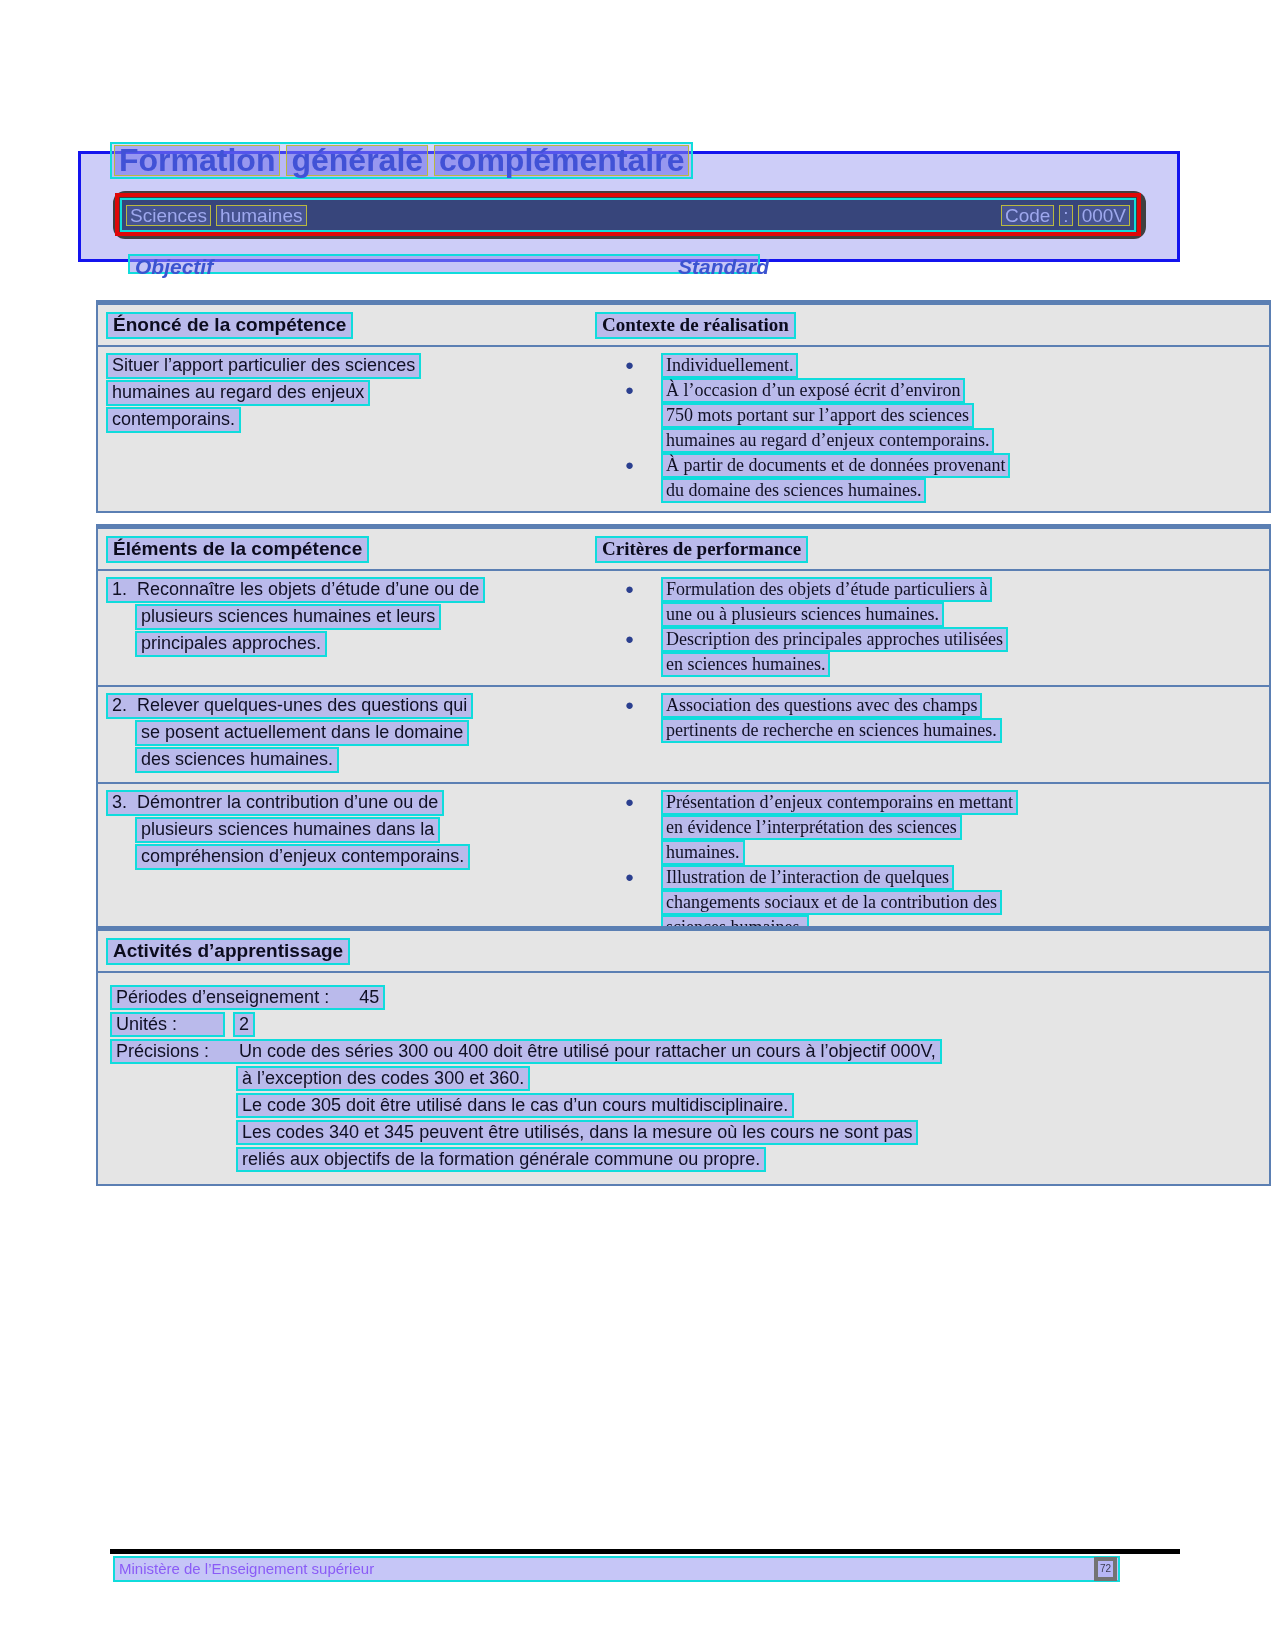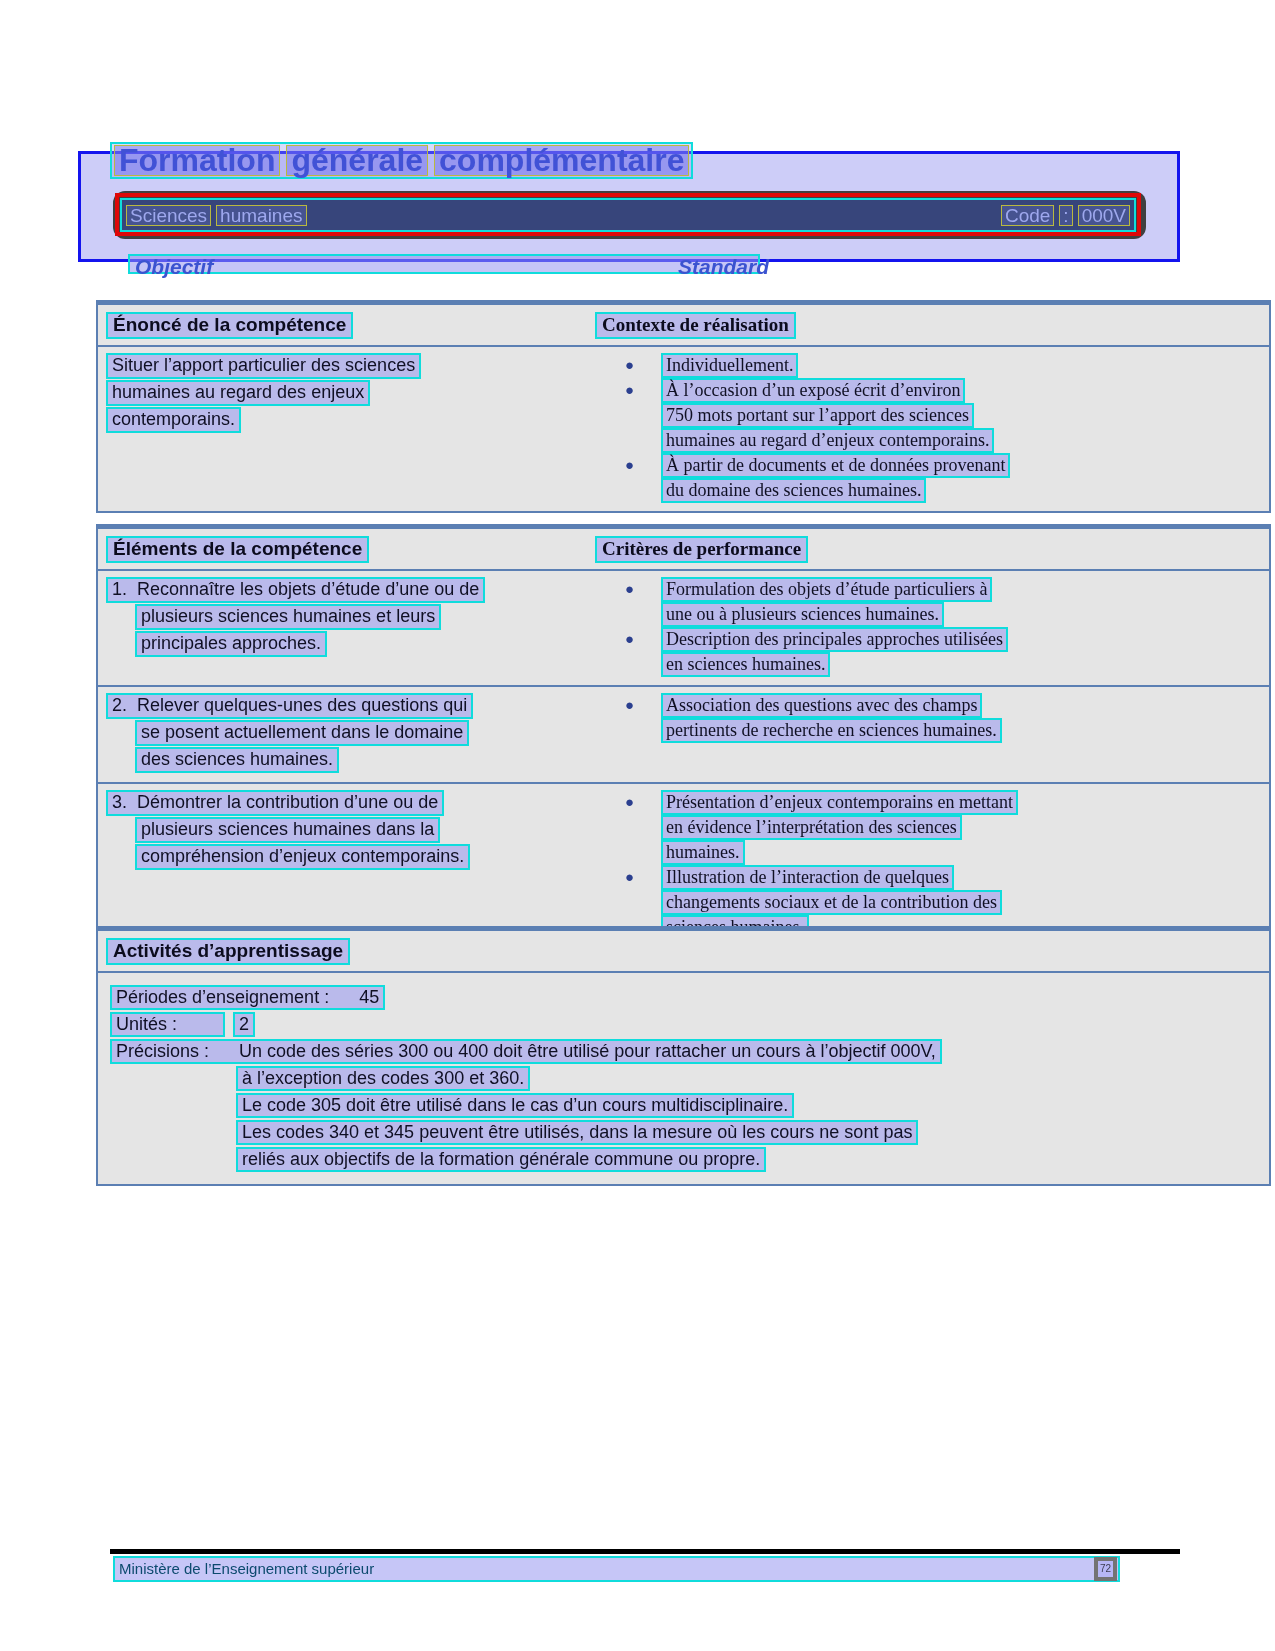--- a/index.html
+++ b/index.html
@@ -63,21 +63,21 @@
   .padlbl{padding-right:46px;}
   .valbox{margin-left:8px;}
   .ind2{margin-left:126px;}
   .t3body{padding:12px 0 10px 12px;}
 
   
   .frule{position:absolute;left:110px;top:1549px;width:1070px;height:5px;background:#000;}
   .fline{position:absolute;left:113px;top:1556px;width:1007px;
          border:2px solid #10dcdc;background:rgba(152,152,240,.55);box-sizing:border-box;
          display:flex;justify-content:space-between;align-items:center;padding:1px 4px;}
-  .fline .ftxt{font-size:15px;line-height:18px;color:#0c4a6e;white-space:nowrap;}
+  .fline .ftxt{font-size:15px;line-height:18px;color:#8b5cf6;white-space:nowrap;}
   .pgnum{border:4px solid #737373;margin:-2px -3px;padding:0 2px;font-size:10px;
          line-height:16px;color:#3c3c52;background:rgba(152,152,240,.35);text-align:right;}
 </style>
 </head>
 <body>
 
 <div class="page">
 
   <div class="band"></div>
 

